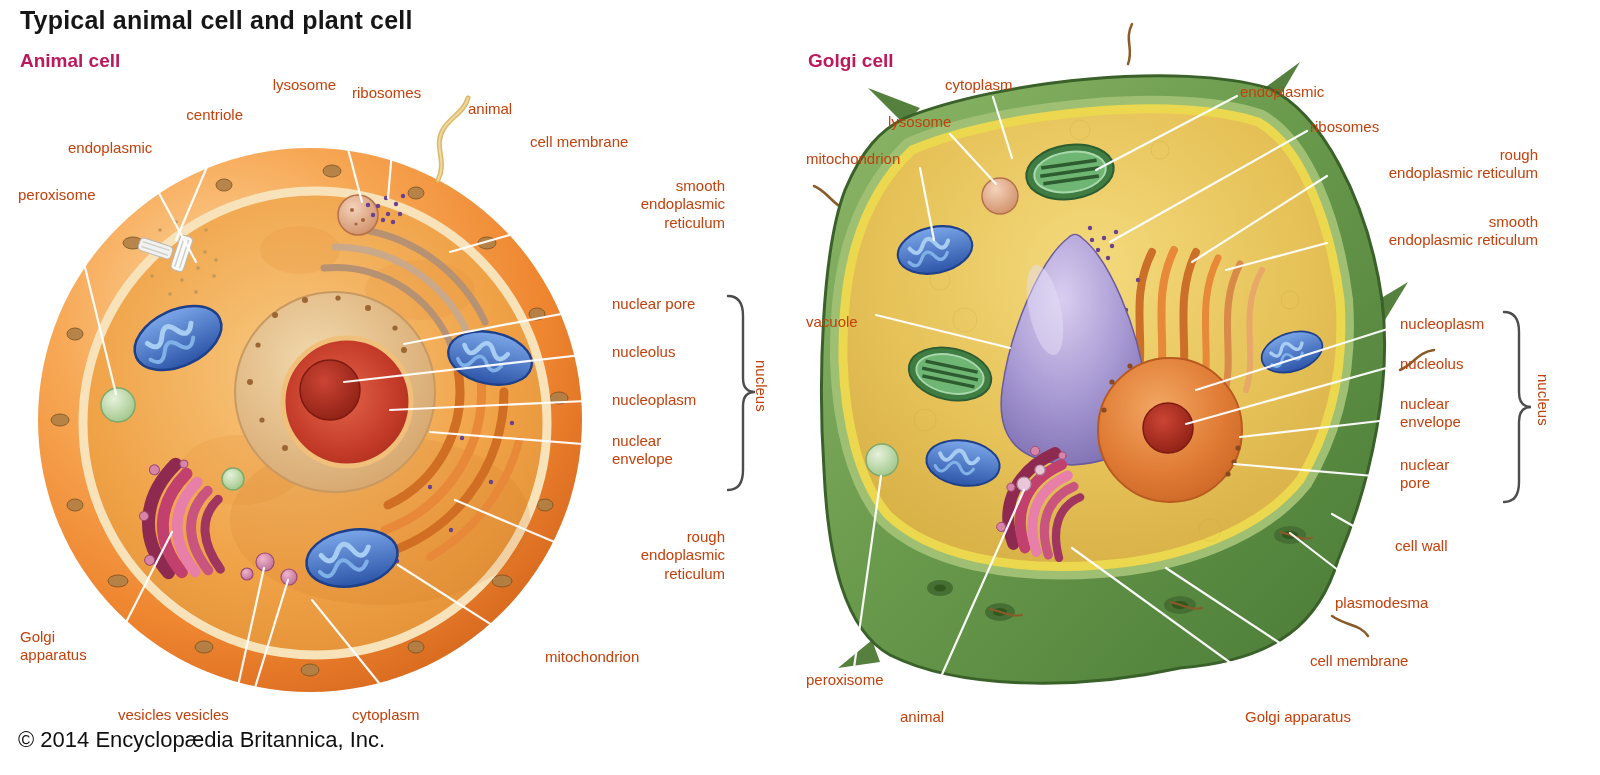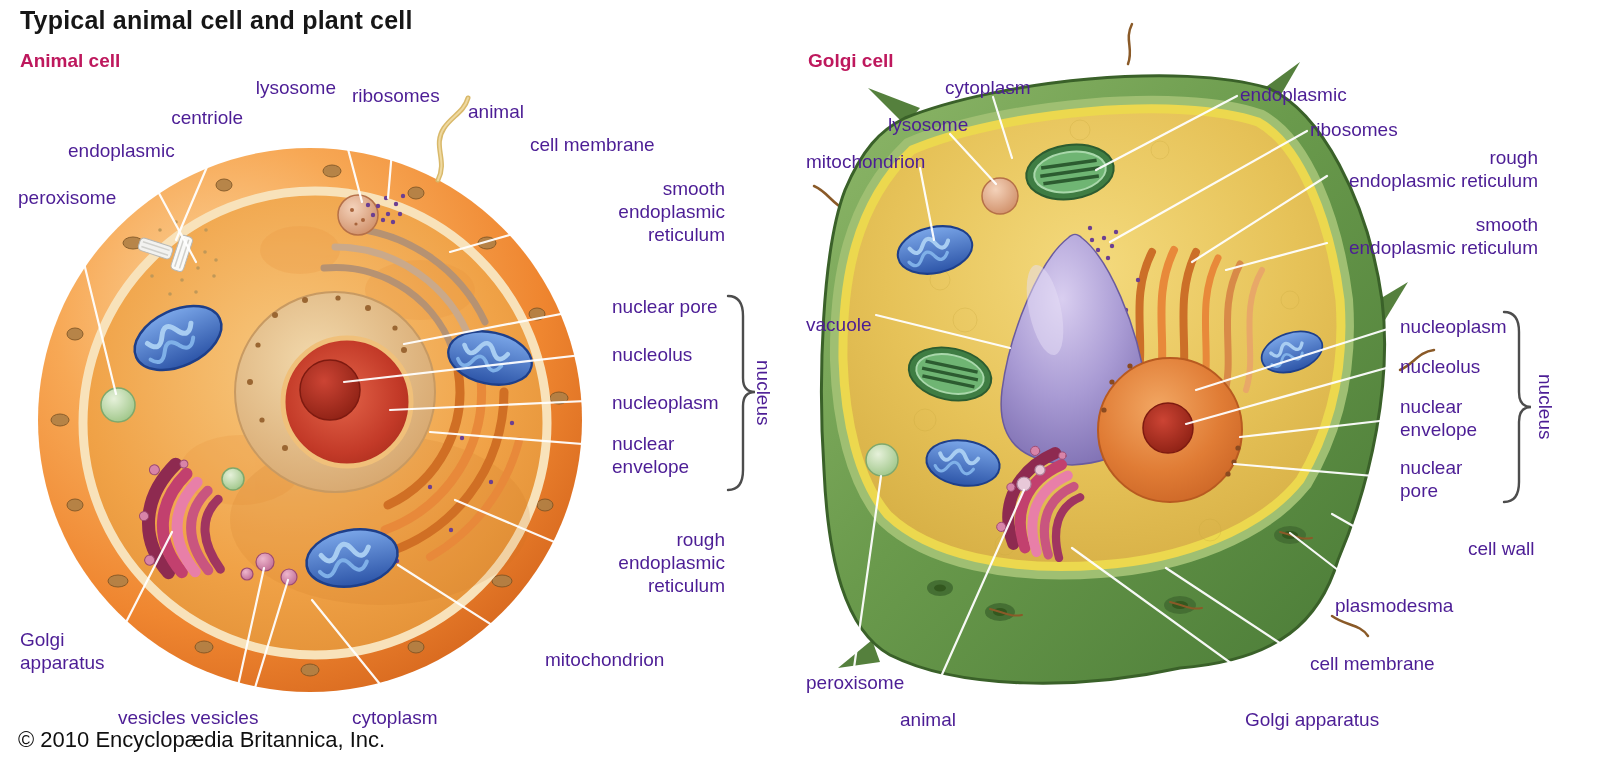--- a/index.html
+++ b/index.html
@@ -1,21 +1,21 @@
 <!DOCTYPE html>
 <html><head>
 <meta charset="utf-8">
 <style>
   *{margin:0;padding:0;box-sizing:border-box}
   html,body{width:1600px;height:775px;background:#fff;font-family:"Liberation Sans",sans-serif;overflow:hidden}
   .page{position:relative;width:1600px;height:775px;background:#fff}
   .art{position:absolute;left:0;top:0}
   .title{position:absolute;left:20px;top:6px;font-size:25px;font-weight:bold;color:#161616;letter-spacing:.2px}
   .subhead{position:absolute;font-size:19px;font-weight:bold;color:#be185d}
-  .lbl{position:absolute;font-size:19px;line-height:1.22;color:#4c1d95;white-space:pre-line}
+  .lbl{position:absolute;font-size:15px;line-height:1.22;color:#c2410c;white-space:pre-line}
   .r{text-align:right}
   .vert{writing-mode:vertical-rl}
   .copyright{position:absolute;left:18px;top:727px;font-size:22px;color:#101010}
 </style>
 </head>
 <body>
 
 <div class="page">
 
 <svg class="art" width="1600" height="775" viewBox="0 0 1600 775">
@@ -441,22 +441,22 @@
 <div class="lbl r" style="left:1330px;top:213px;width:208px">smooth
 endoplasmic reticulum</div>
 <div class="lbl" style="left:806px;top:313px">vacuole</div>
 <div class="lbl" style="left:1400px;top:315px">nucleoplasm</div>
 <div class="lbl" style="left:1400px;top:355px">nucleolus</div>
 <div class="lbl" style="left:1400px;top:395px">nuclear
 envelope</div>
 <div class="lbl" style="left:1400px;top:456px">nuclear
 pore</div>
 <div class="lbl vert" style="left:1534px;top:374px">nucleus</div>
-<div class="lbl" style="left:1468px;top:537px">cell wall</div>
+<div class="lbl" style="left:1395px;top:537px">cell wall</div>
 <div class="lbl" style="left:1335px;top:594px">plasmodesma</div>
 <div class="lbl" style="left:1310px;top:652px">cell membrane</div>
 <div class="lbl" style="left:806px;top:671px">peroxisome</div>
 <div class="lbl" style="left:900px;top:708px">animal</div>
 <div class="lbl" style="left:1245px;top:708px">Golgi apparatus</div>
 
-<div class="copyright">© 2010 Encyclopædia Britannica, Inc.</div>
+<div class="copyright">© 2014 Encyclopædia Britannica, Inc.</div>
 
 </div>
 
 </body></html>

